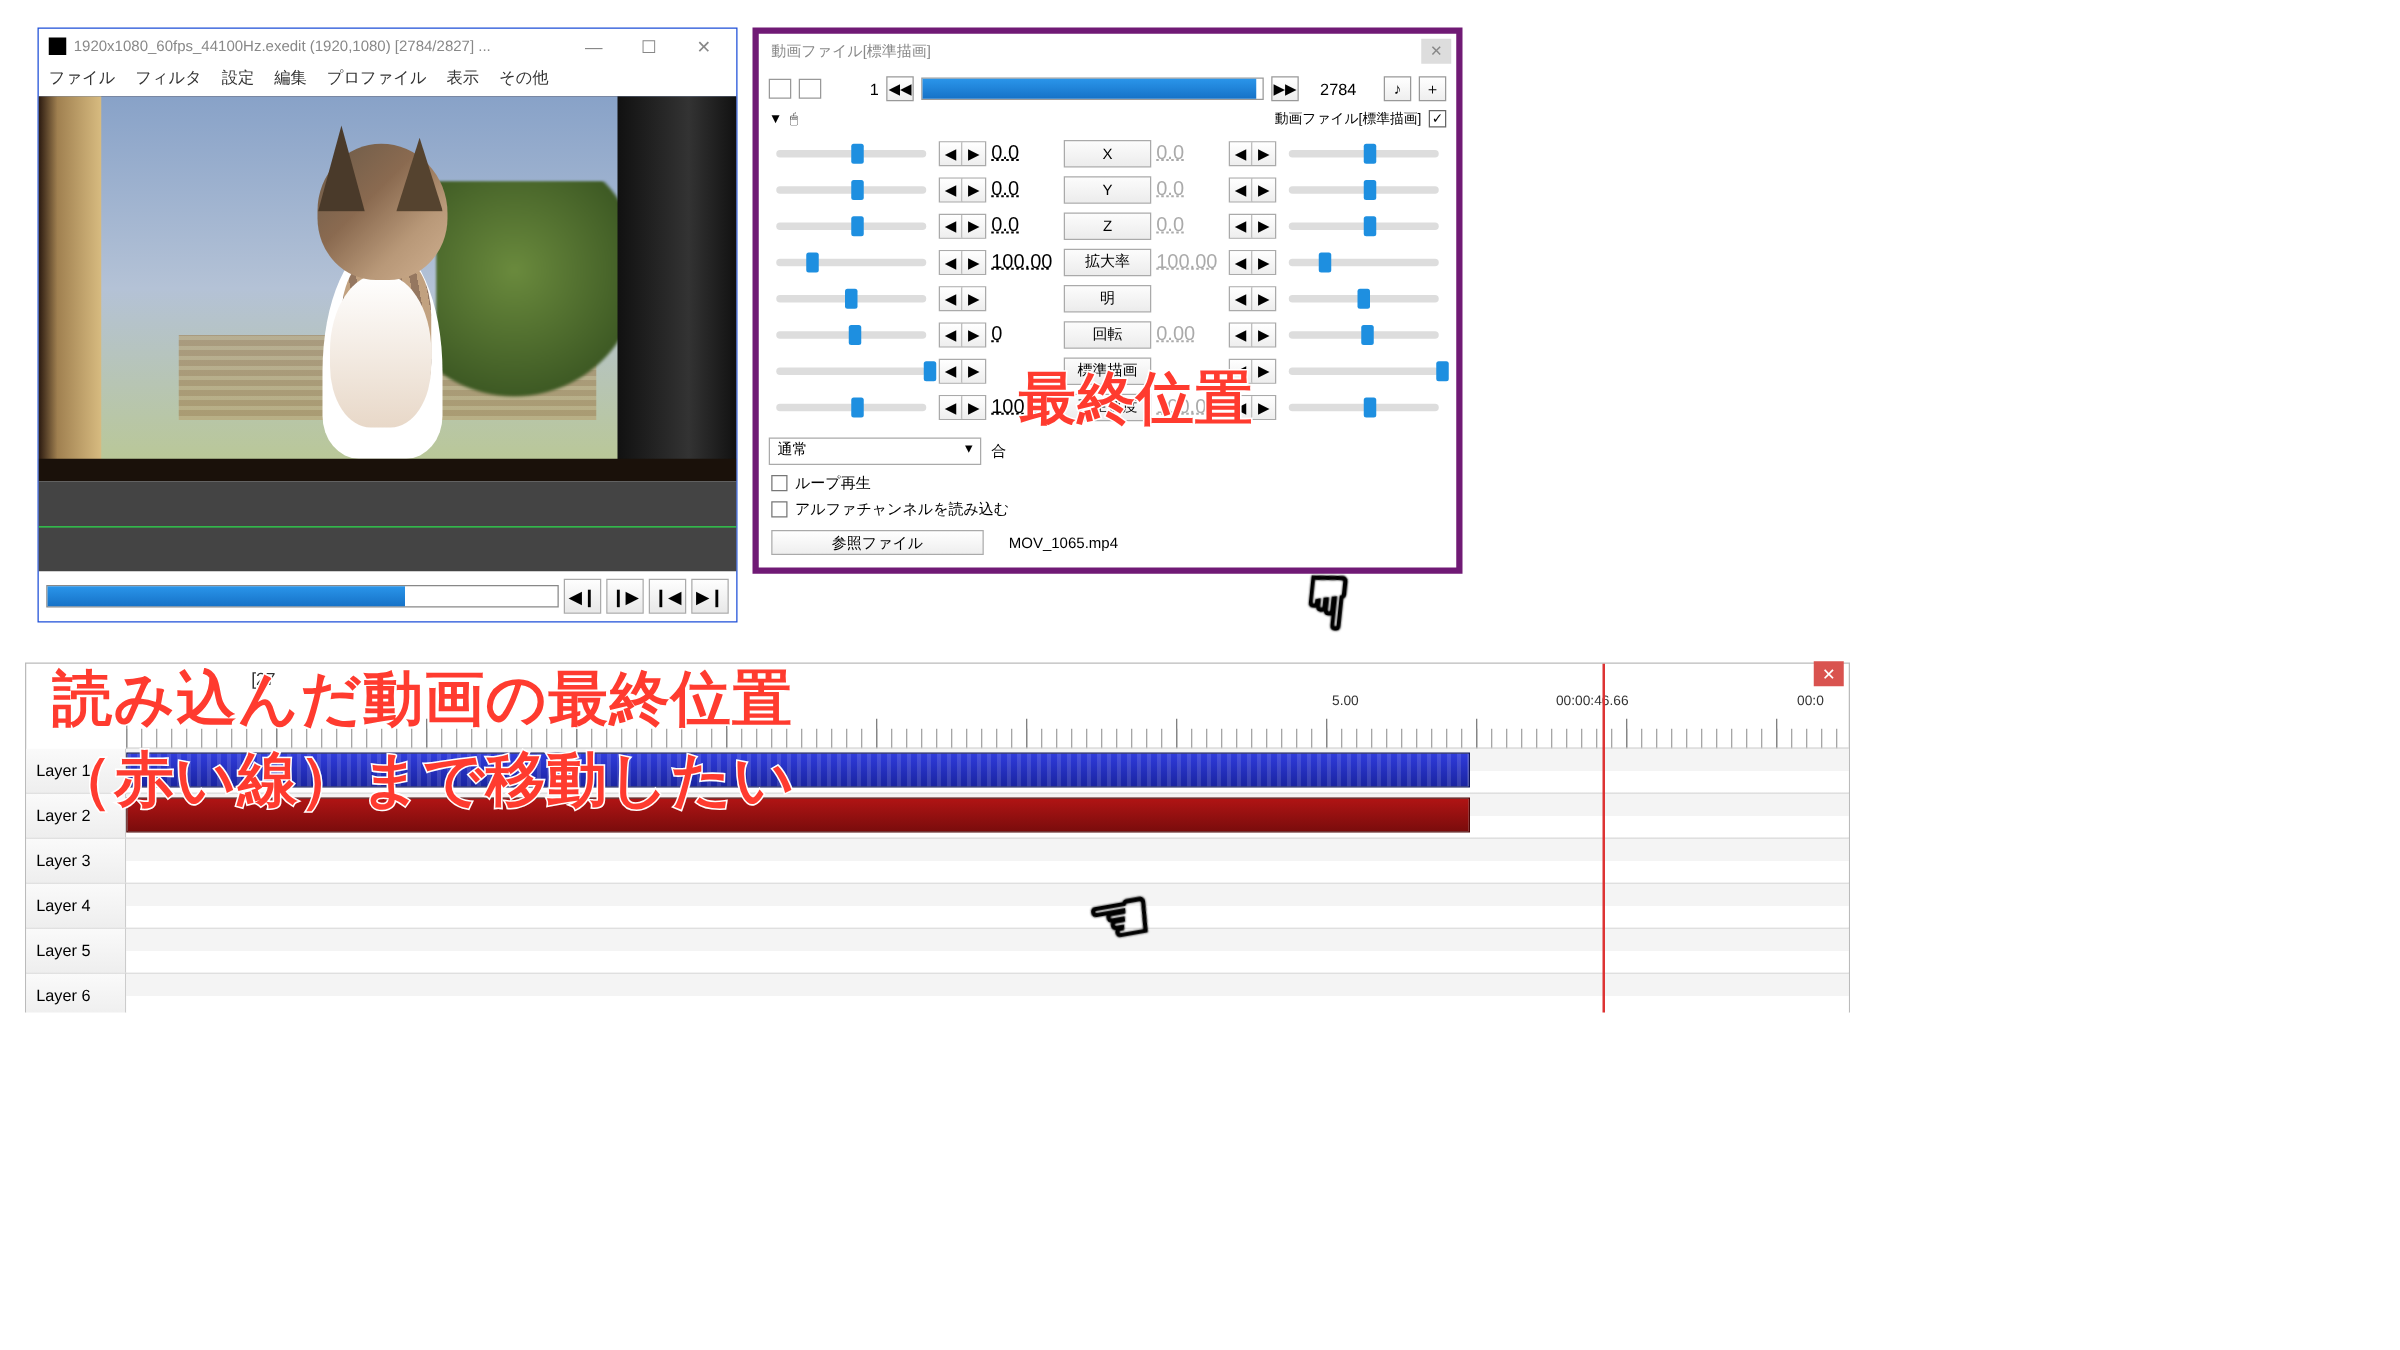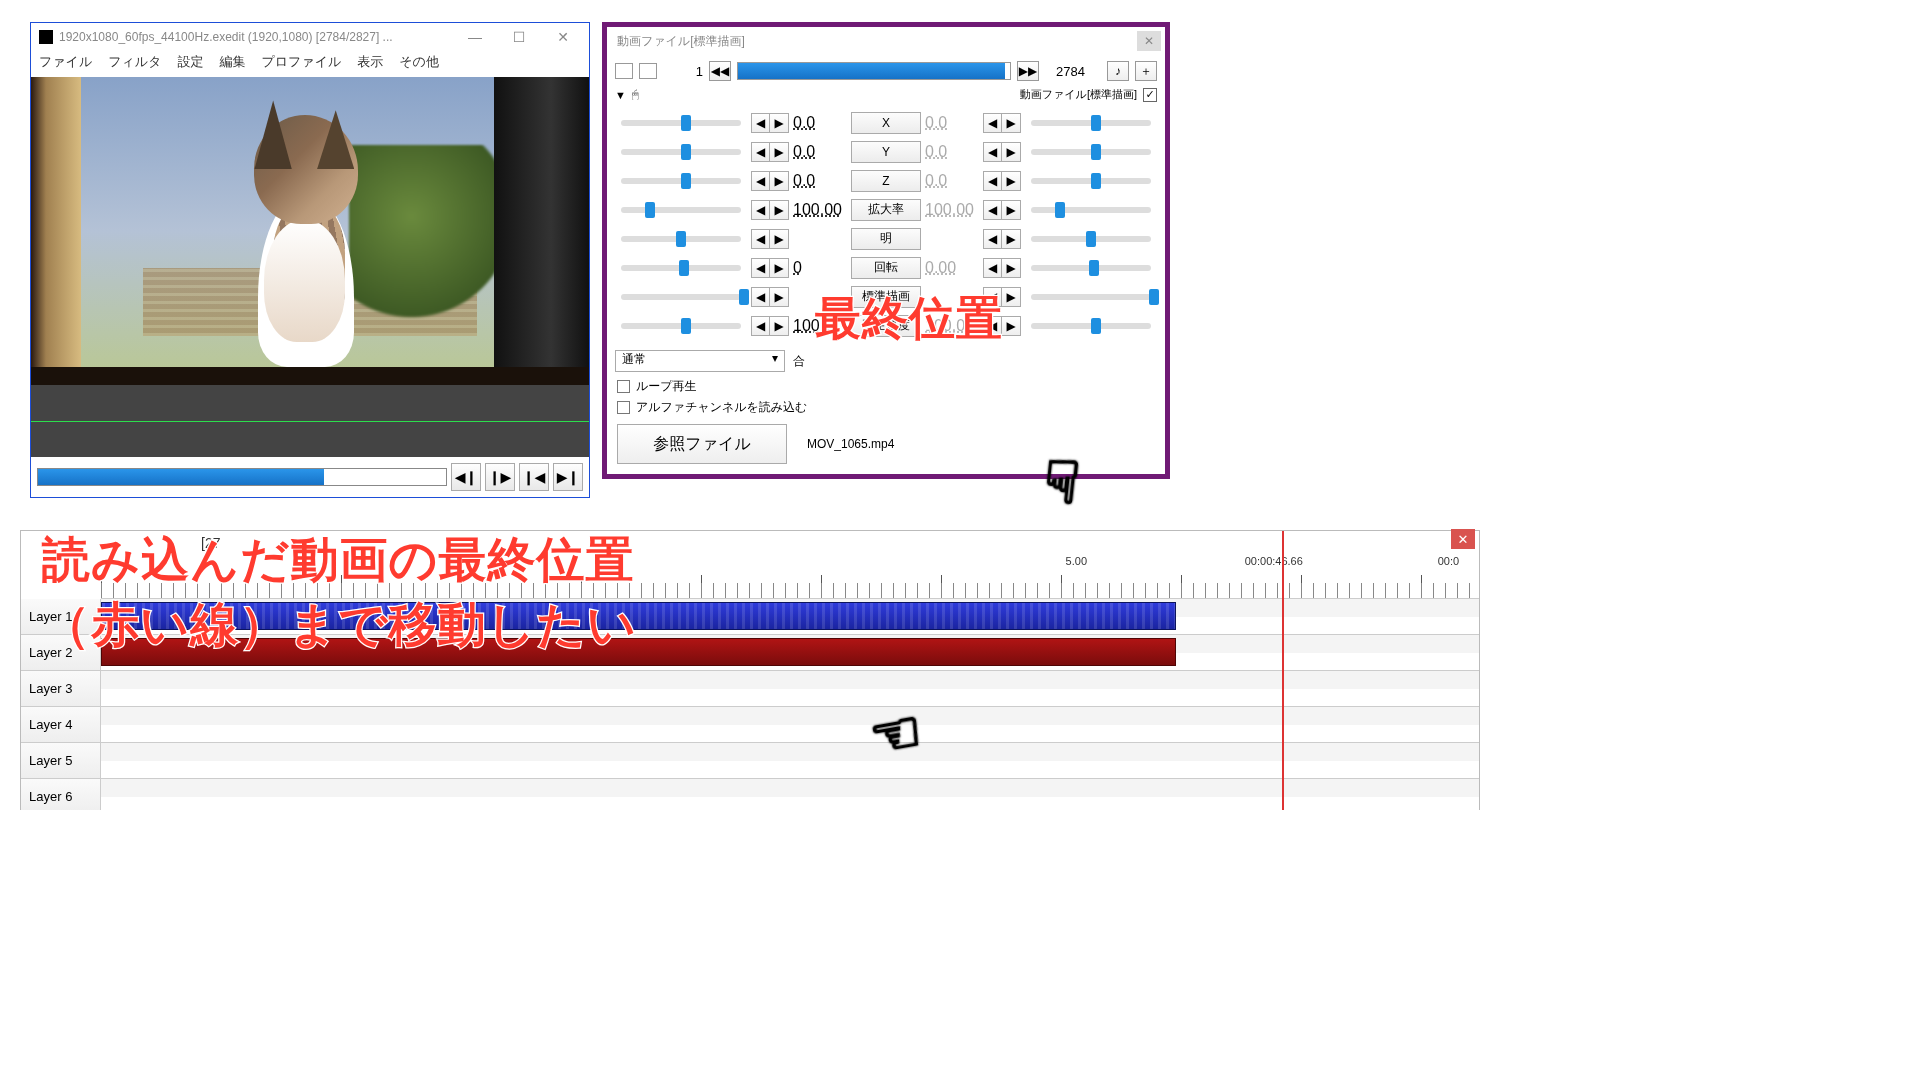--- a/index.html
+++ b/index.html
@@ -64,21 +64,21 @@
 .pair .stepbtn:last-child{ border-right:none; }
 .valbox { width:54px; text-align:left; font-size:16px; text-decoration: underline dotted; }
 .valbox.gray { color:#aaa; }
 .keybtn { min-width:70px; height:22px; border:1px solid #aaa; background:linear-gradient(#fcfcfc,#ececec); font-size:12px; }
 
 .bottomrow { display:flex; gap:8px; align-items:center; padding:4px 8px; }
 .combo { width:170px; height:22px; border:1px solid #aaa; background:#fff; display:flex; align-items:flex-start; padding:0 6px; justify-content:space-between; }
 .chkrow { display:flex; align-items:center; gap:6px; padding:2px 10px; font-size:12px; }
 .chkrow .box { width:13px; height:13px; border:1px solid #777; background:#fff; }
 .refrow { display:flex; align-items:center; gap:20px; padding:6px 10px 10px; }
-.refbtn { width:170px; height:40px; border:1px solid #aaa; background:linear-gradient(#fff,#eee); font-size:16px; }
+.refbtn { width:170px; height:20px; border:1px solid #aaa; background:linear-gradient(#fff,#eee); font-size:12px; }
 
 
 .tl { position:absolute; left:20px; top:530px; right:0; border:1px solid #bbb; background:#fff; }
 .tl-close { position:absolute; right:4px; top:-2px; width:24px; height:20px; background:#d9534f; color:#fff; display:flex; align-items:center; justify-content:center; font-size:13px; }
 .tl-ruler { height:46px; position:relative; border-bottom:1px solid #ccc; margin-left:80px; margin-top:22px;
   background: repeating-linear-gradient(90deg,#888 0 1px, transparent 1px 12px),
               repeating-linear-gradient(90deg,#555 0 1px, transparent 1px 120px); 
   background-position: 0 30px, 0 22px; background-size: 12px 16px, 120px 24px; background-repeat: repeat-x; }
 .tl-ruler .tick { position:absolute; top:2px; font-size:11px; color:#333; }
 .tl-layers { }

